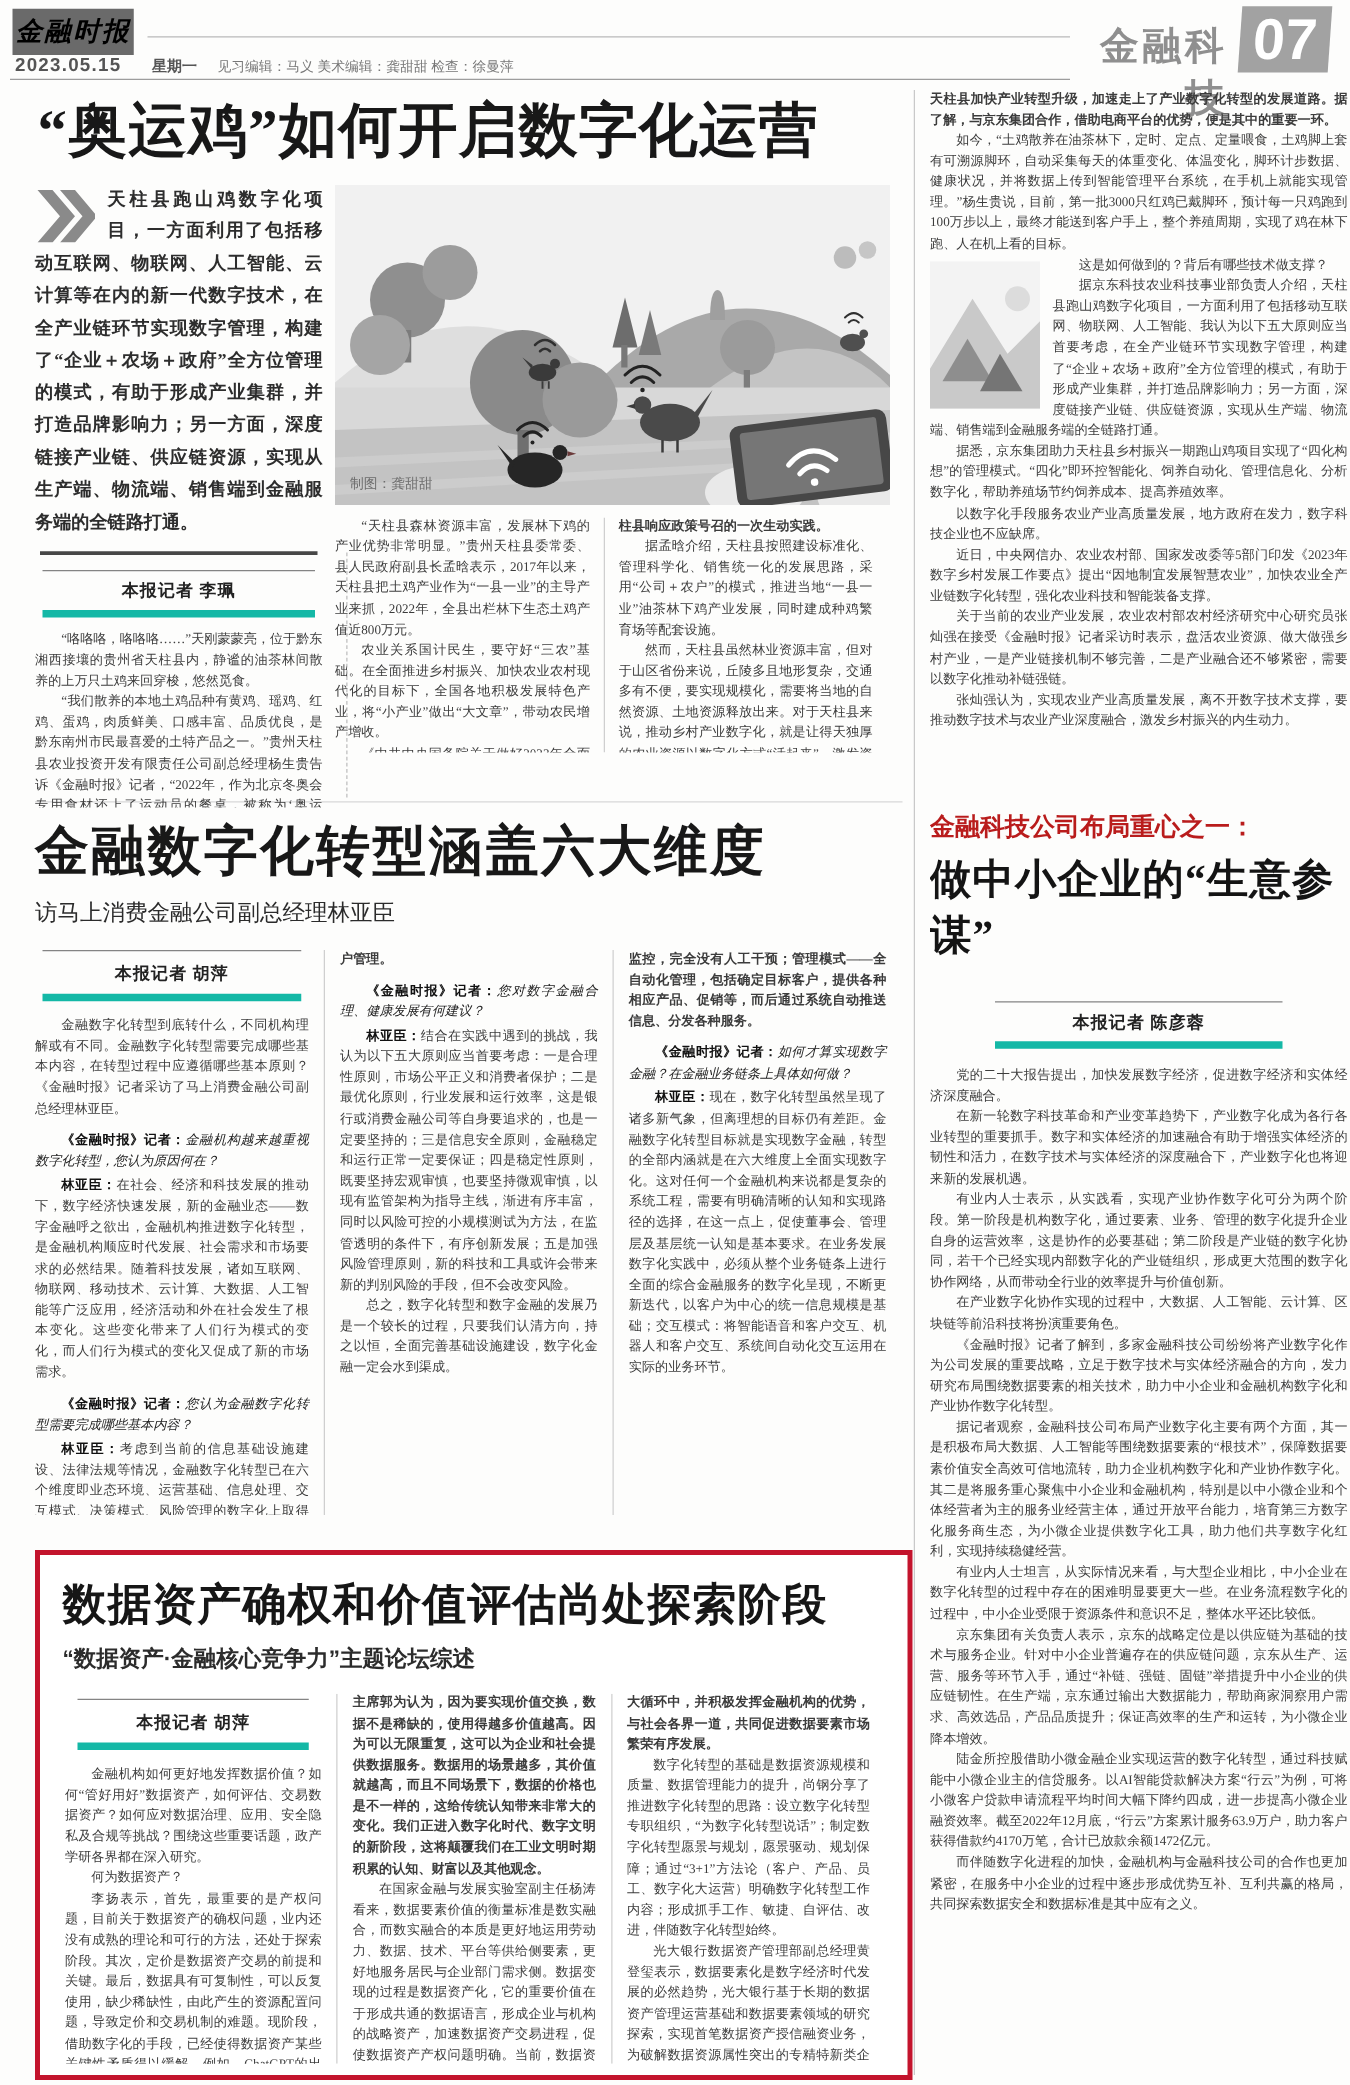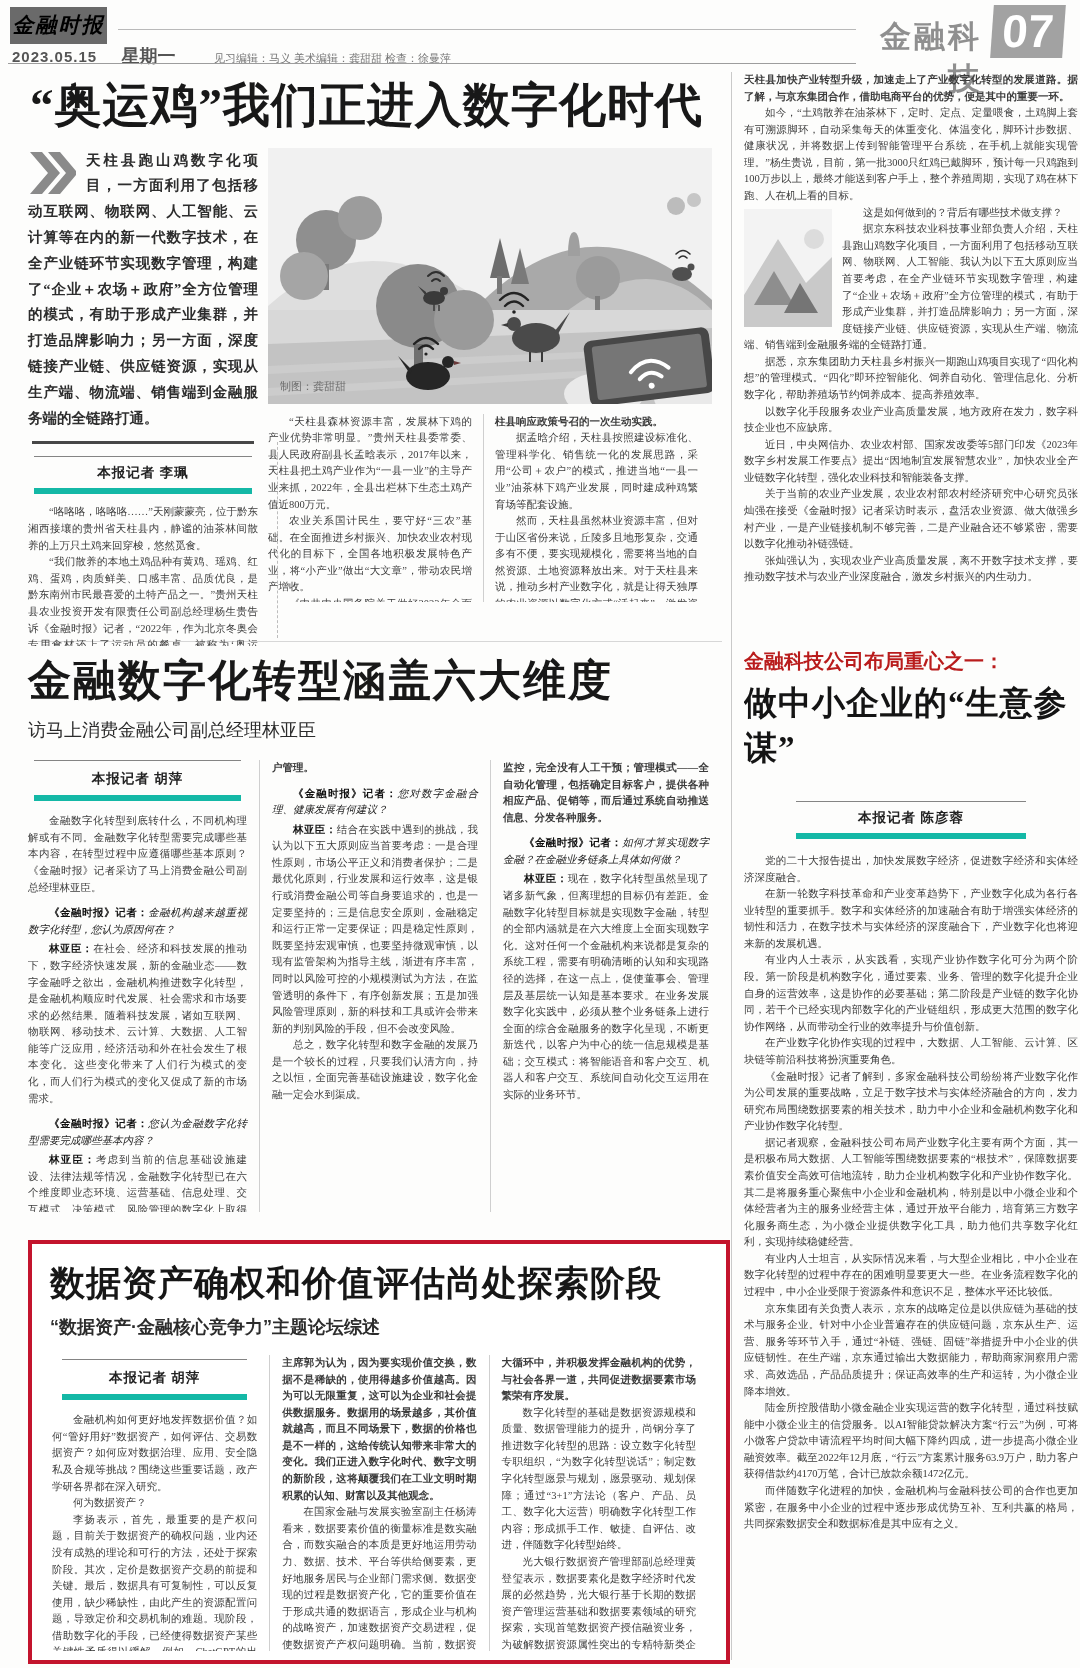--- a/index.html
+++ b/index.html
@@ -5,22 +5,22 @@
   html,body{margin:0;padding:0;background:#e9e9e9;}
   #page{position:relative;width:1080px;height:1668px;background:#fdfdfc;margin:0 auto;overflow:hidden;
         font-family:"Liberation Serif",serif;color:#3d3d3d;}
   
   #masthead-box{position:absolute;left:10px;top:7px;width:97px;height:37px;background:#6a6a6a;
       color:#000000;font-style:italic;font-weight:bold;font-size:21px;line-height:37px;text-align:center;
       letter-spacing:2px;font-family:"Liberation Serif",serif;}
   #top-line{position:absolute;left:118px;top:29px;width:738px;height:1px;background:#b9b9b9;}
   #date-row{position:absolute;left:12px;top:44px;font-family:"Liberation Sans",sans-serif;color:#555;}
   #date-row .d{font-size:15px;font-weight:bold;letter-spacing:1px;}
-  #date-row .w{font-size:18px;font-weight:bold;margin-left:20px;font-family:Liberation Mono, monospace;}
-  #date-row .e{font-size:11px;color:#777;margin-left:34px;}
+  #date-row .w{font-size:12px;font-weight:bold;margin-left:20px;font-family:Liberation Mono, monospace;}
+  #date-row .e{font-size:11px;color:#777;margin-left:12px;}
   #header-rule{position:absolute;left:8px;top:63px;width:848px;height:1px;background:#9d9d9d;}
   #section-label{position:absolute;left:850px;top:16px;width:132px;text-align:right;font-size:31px;
       font-weight:bold;color:#8f8f8f;letter-spacing:3px;font-family:"Liberation Sans",sans-serif;}
   #page-badge{position:absolute;left:992px;top:5px;width:72px;height:53px;background:#a2a2a2;color:#fff;
       font-size:46px;font-weight:bold;text-align:center;line-height:53px;font-family:"Liberation Sans",sans-serif;
       transform:skewX(-4deg);}
   
   .small-text{font-size:10.5px;line-height:1.58;text-align:justify;color:#3c3c3c;}
   .para{margin:0;text-indent:2em;}
   .para.ni{text-indent:0;font-weight:bold;}
@@ -86,21 +86,21 @@
     <span class="e">见习编辑：马义  美术编辑：龚甜甜  检查：徐曼萍</span>
   </div>
   <div id="header-rule"></div>
   <div id="section-label">金融科技</div>
   <div id="page-badge">07</div>
 
   <div class="vline" style="left:731px;top:72px;height:1588px;"></div>
   <div class="hline" style="left:28px;top:641px;width:694px;"></div>
 
   <div id="a1">
-    <h1>“奥运鸡”我们正进入数字化时代</h1>
+    <h1>“奥运鸡”如何开启数字化运营</h1>
     <div id="a1-row">
       <div id="a1-intro-col">
         <svg id="intro-marker" width="48" height="42" viewBox="0 0 48 42">
           <path d="M2 0 L20 21 L2 42 L14 42 L32 21 L14 0 Z" fill="#8a8a8a"></path>
           <path d="M20 0 L38 21 L20 42 L32 42 L48 23 L48 19 L32 0 Z" fill="#8a8a8a"></path>
         </svg>
         <p id="a1-intro">天柱县跑山鸡数字化项目，一方面利用了包括移动互联网、物联网、人工智能、云计算等在内的新一代数字技术，在全产业链环节实现数字管理，构建了“企业＋农场＋政府”全方位管理的模式，有助于形成产业集群，并打造品牌影响力；另一方面，深度链接产业链、供应链资源，实现从生产端、物流端、销售端到金融服务端的全链路打通。</p>
         <div class="thick-rule"></div>
         <div class="byline" style="margin-top:12px;">本报记者 李珮</div>
         <div id="a1-col1" class="small-text">

